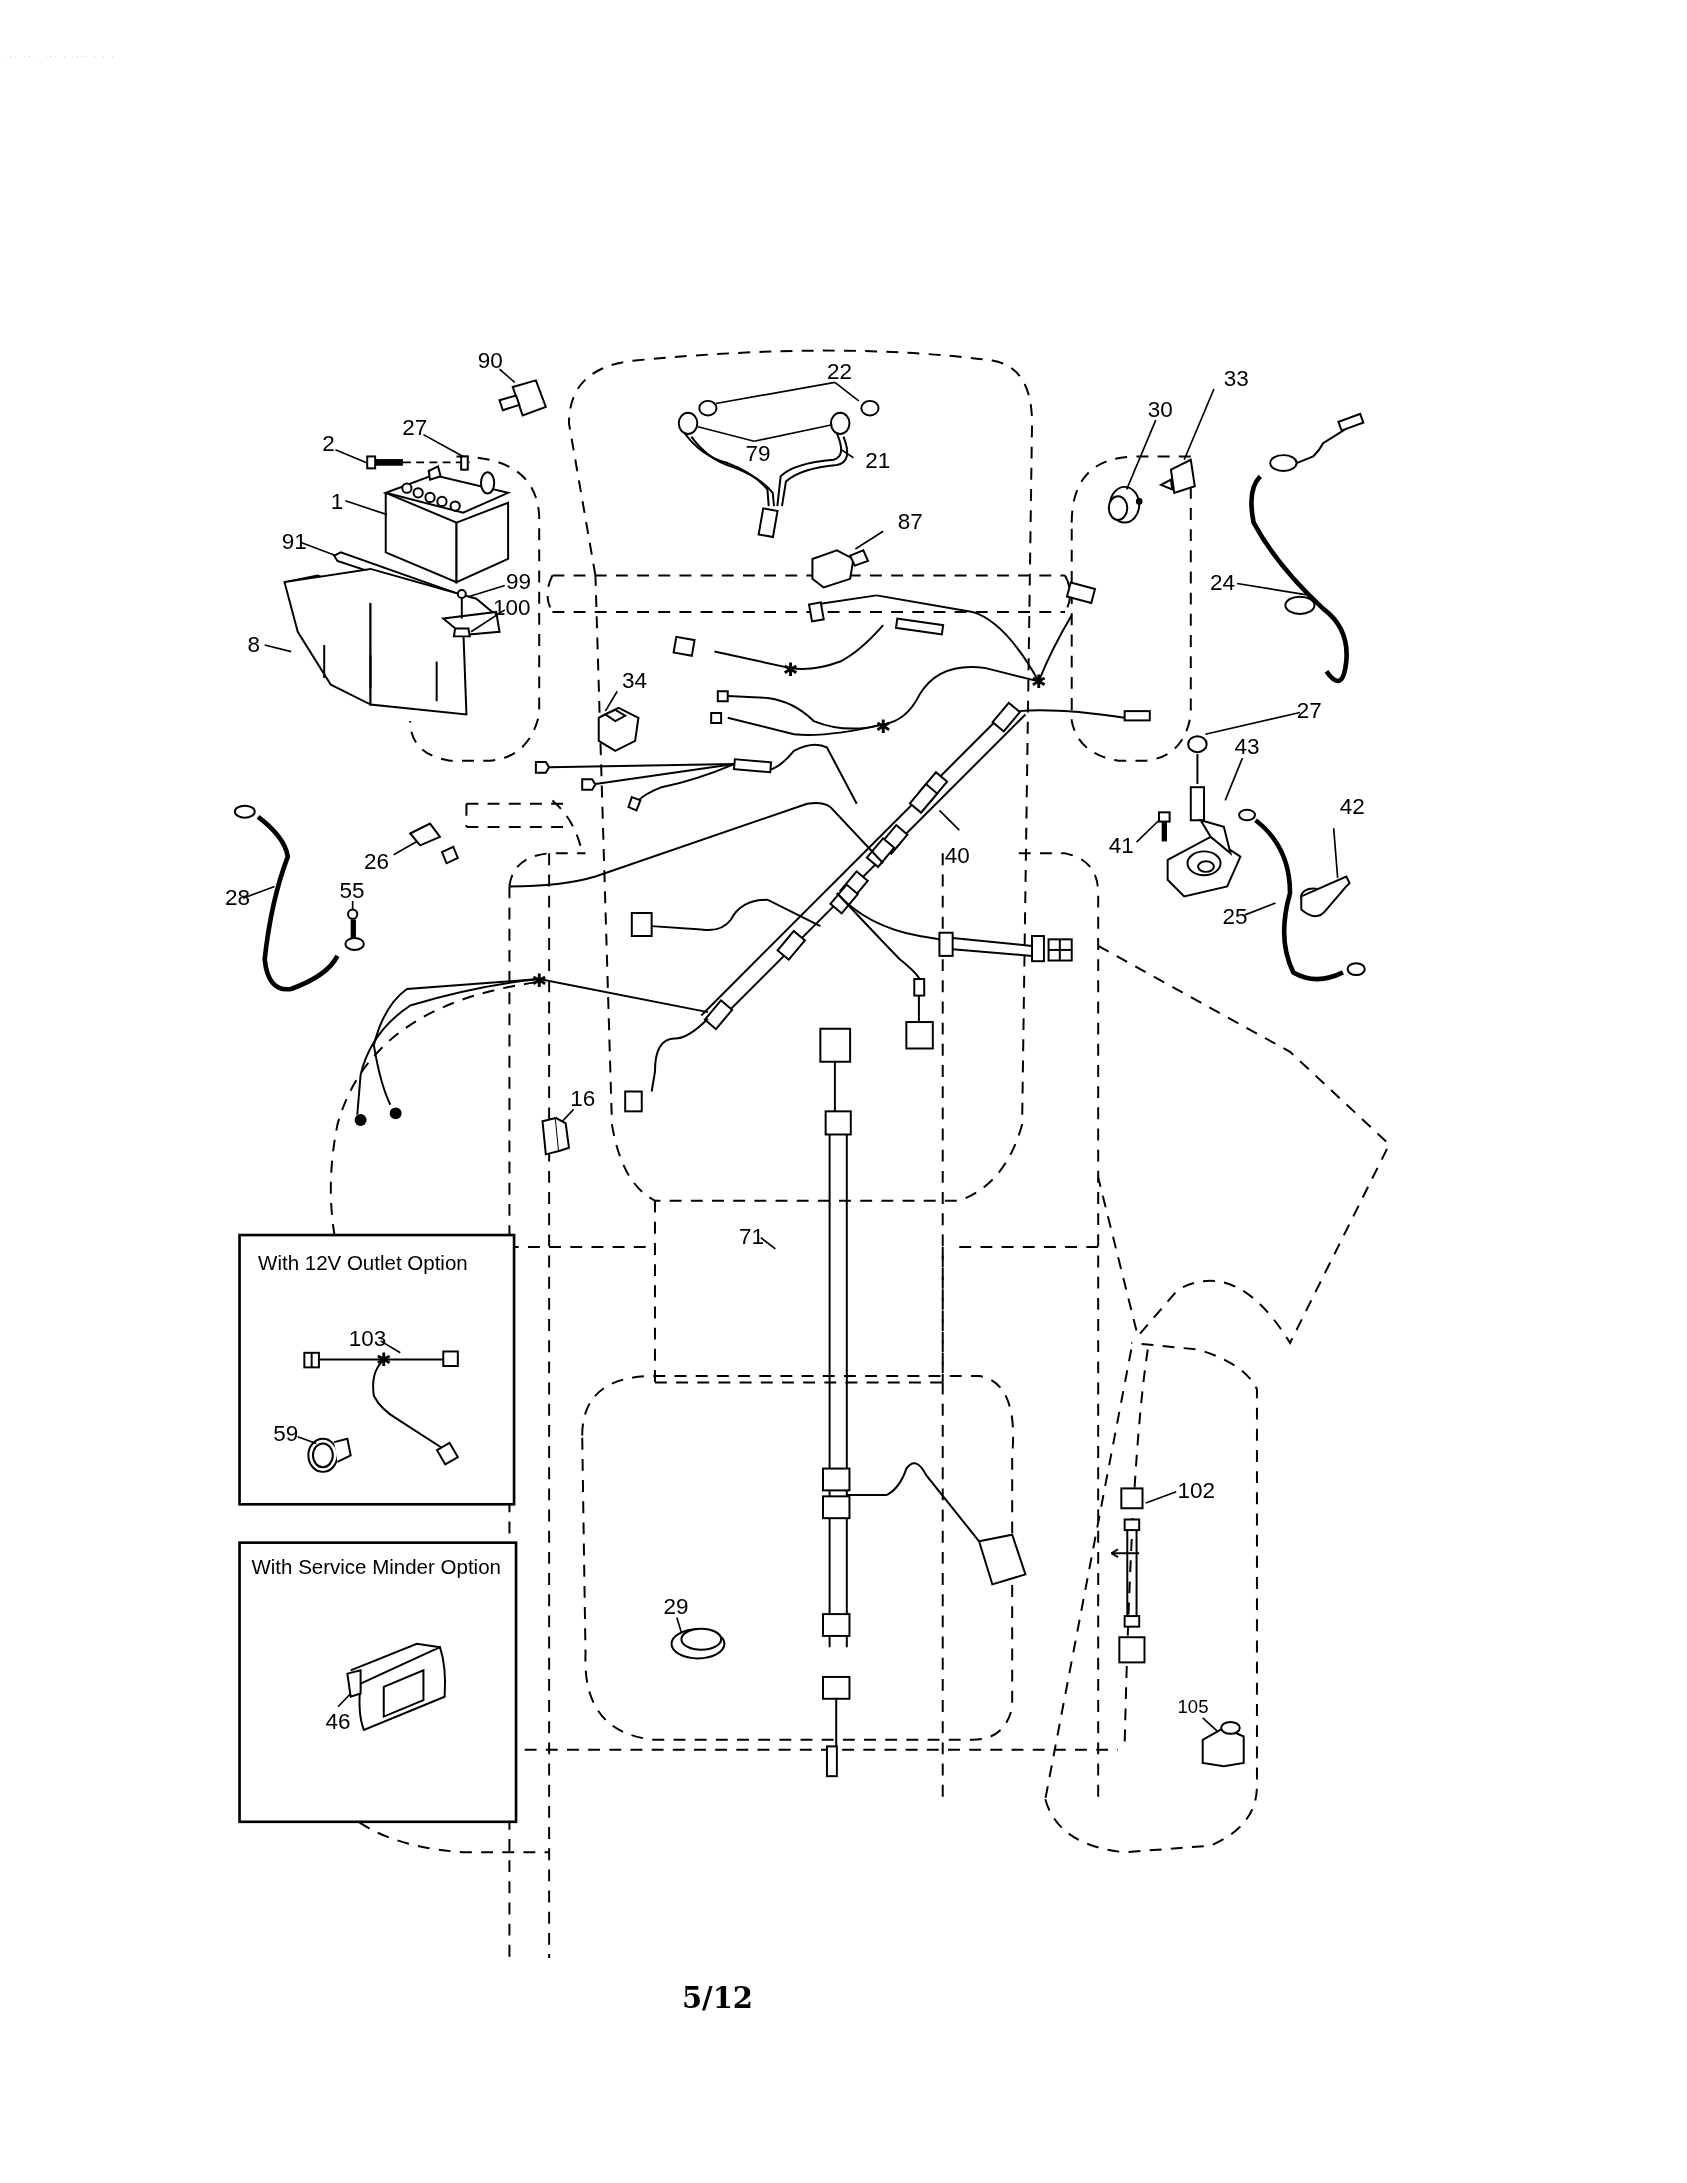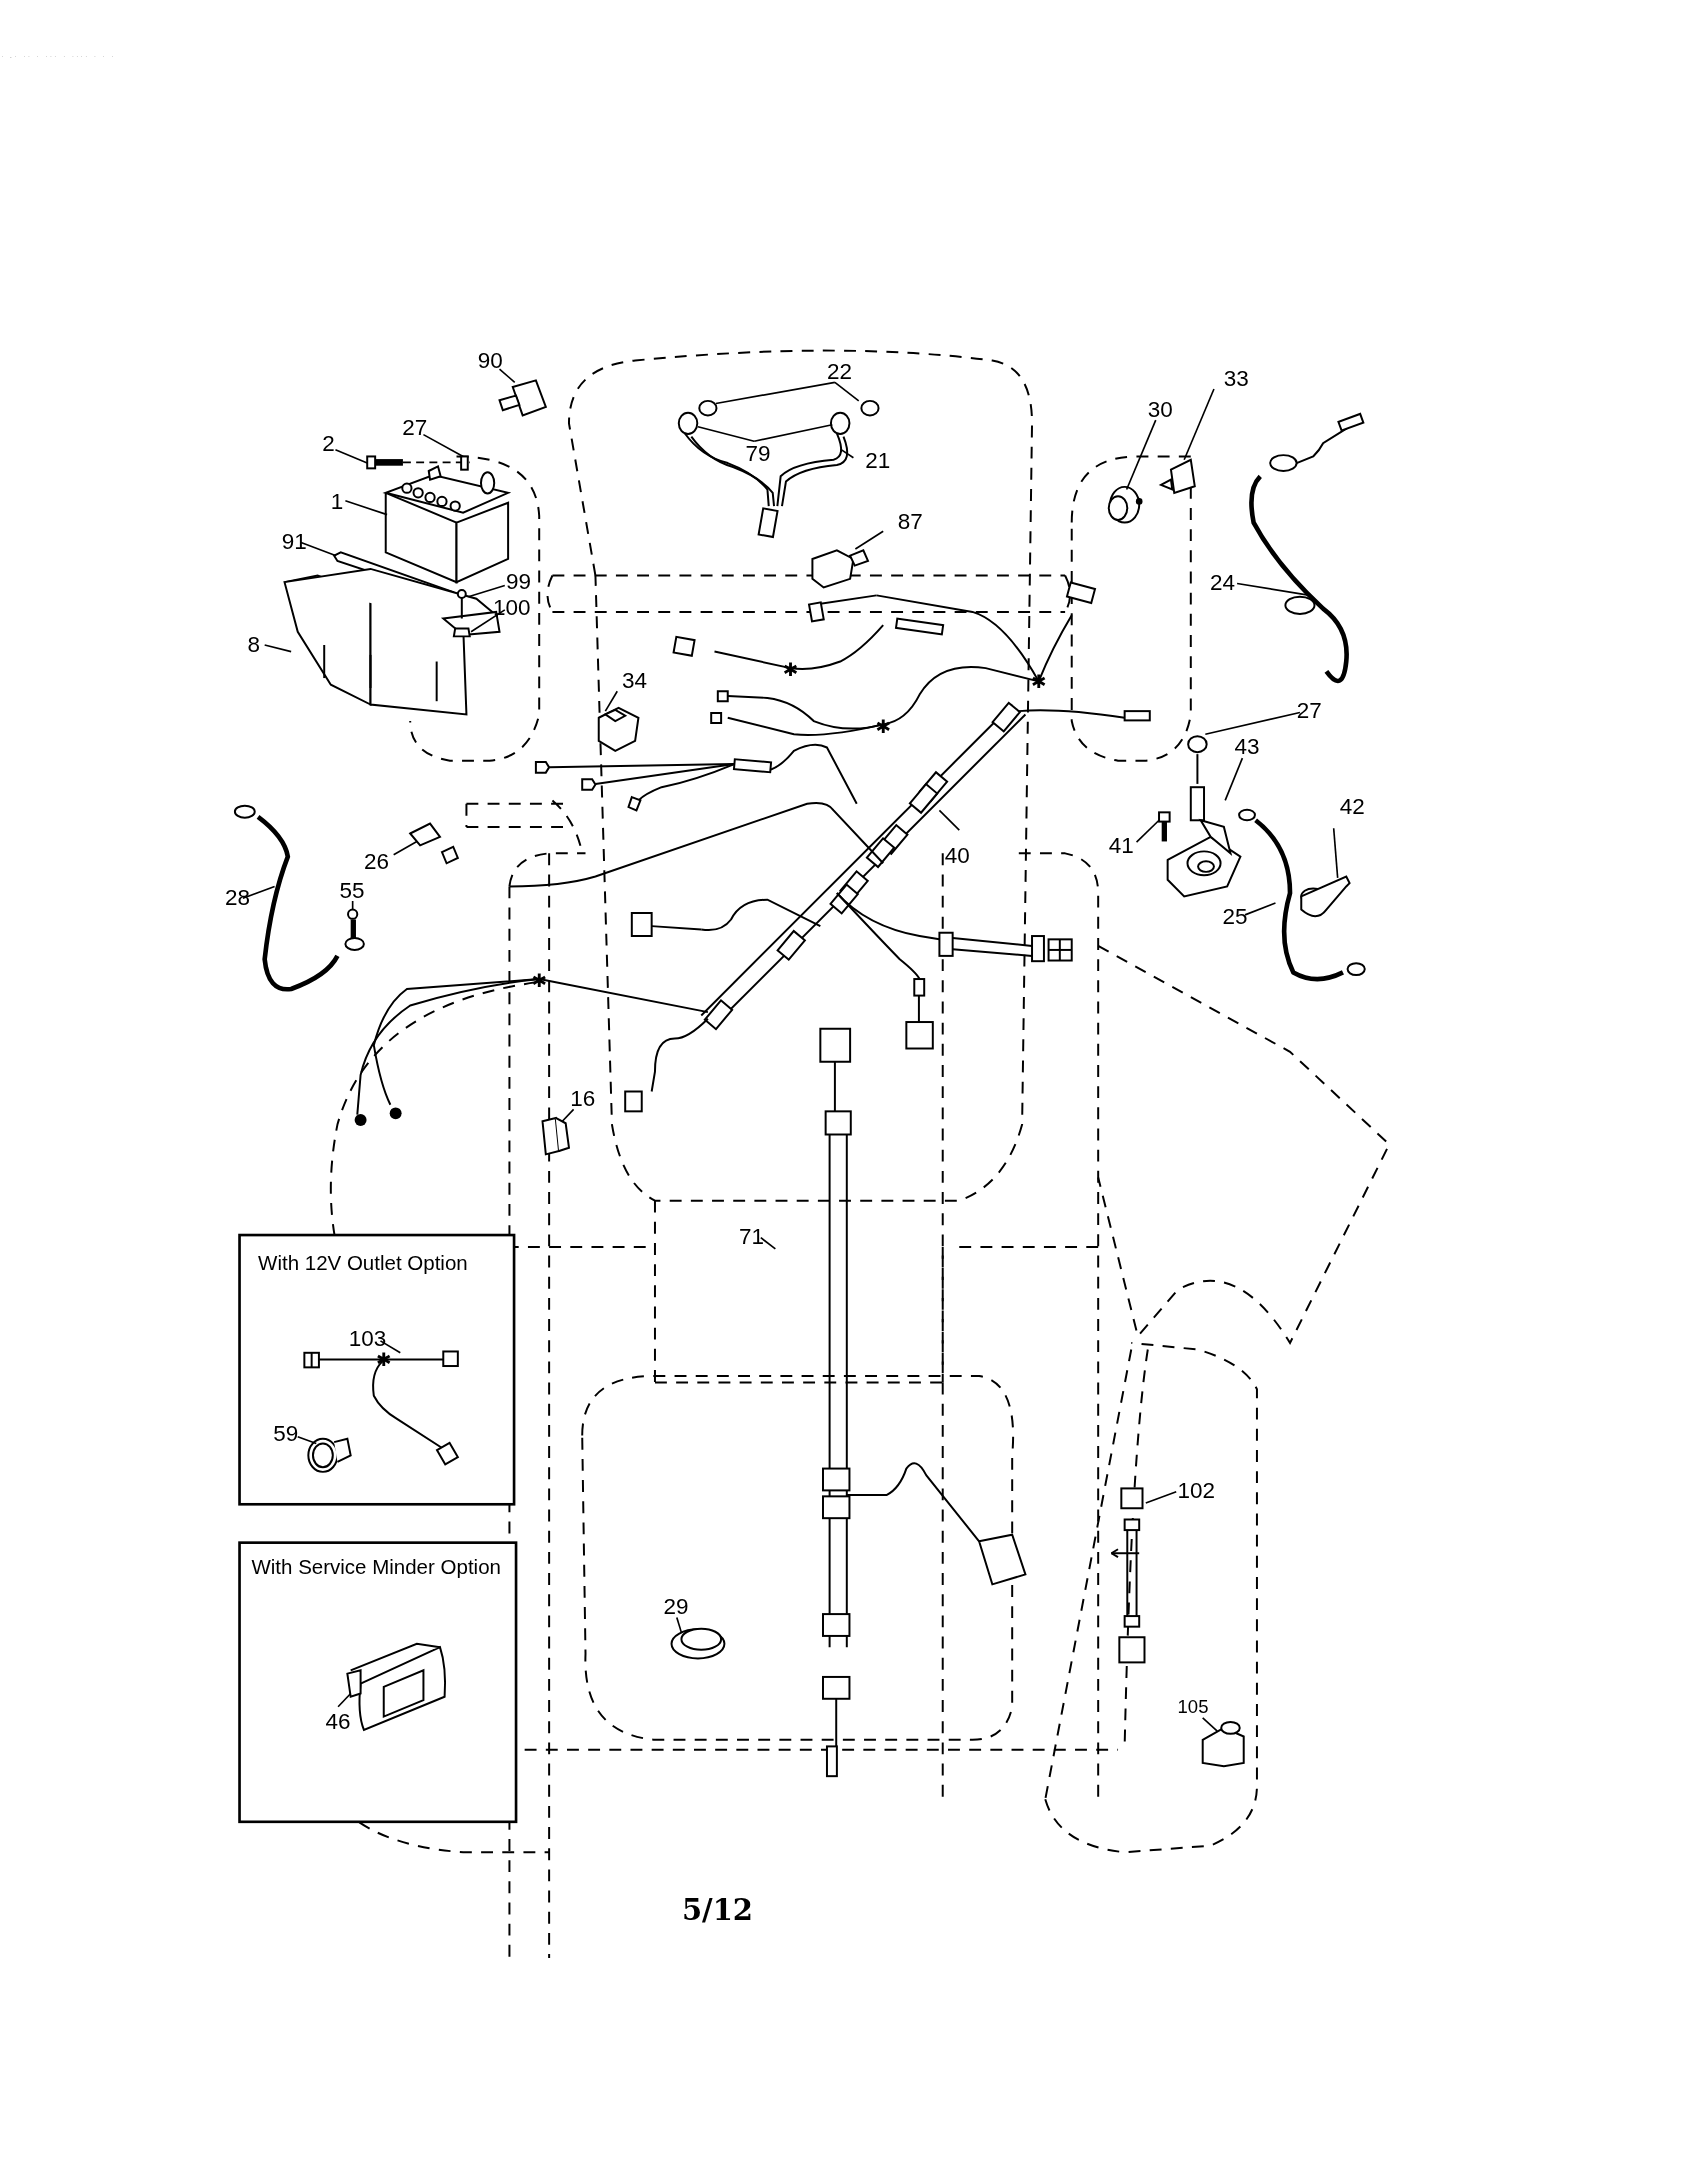--- a/index.html
+++ b/index.html
@@ -7,21 +7,21 @@
          font-family: "Liberation Sans", sans-serif; color: #000; }
   #diagram { position: absolute; left: 0; top: 0; width: 1687px; height: 2183px; }
   .dash { fill: none; stroke: #000; stroke-width: 3; stroke-dasharray: 18 14; }
   .wire { fill: none; stroke: #000; stroke-width: 3; }
   .thick { fill: none; stroke: #000; stroke-width: 7; }
   .part { fill: #fff; stroke: #000; stroke-width: 3; }
   .leader { stroke: #000; stroke-width: 2.5; fill: none; }
   .lbl { font-family: "Liberation Sans", sans-serif; font-size: 34px; fill: #000; }
   .lbl-sm { font-family: "Liberation Sans", sans-serif; font-size: 28px; fill: #000; }
   .inset-title { font-family: "Liberation Sans", sans-serif; font-size: 31px; fill: #000; }
-  .page-num { position: absolute; left: 0; width: 1435px; top: 1893px; text-align: center;
+  .page-num { position: absolute; left: 0; width: 1435px; top: 1981px; text-align: center;
               font-family: "DejaVu Serif", serif; font-weight: bold; font-size: 29px; }
   .scan-noise { position: absolute; left: 1.3px; top: 54px; font-family: "Liberation Mono", monospace;
                 font-size: 4px; color: #555; letter-spacing: 2px; }
 </style>
 </head>
 <body>
 
 <div class="scan-noise">. ,. .. . ... . .... . . .</div>
 
 <svg id="diagram" viewBox="0 0 2550 3300" xmlns="http://www.w3.org/2000/svg">

